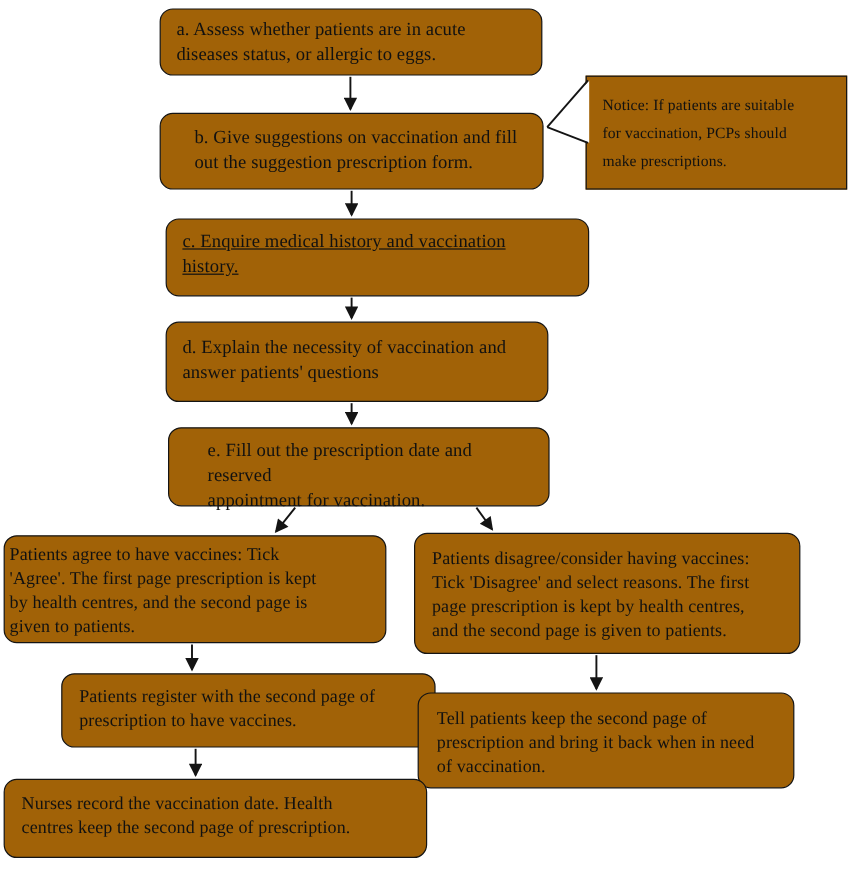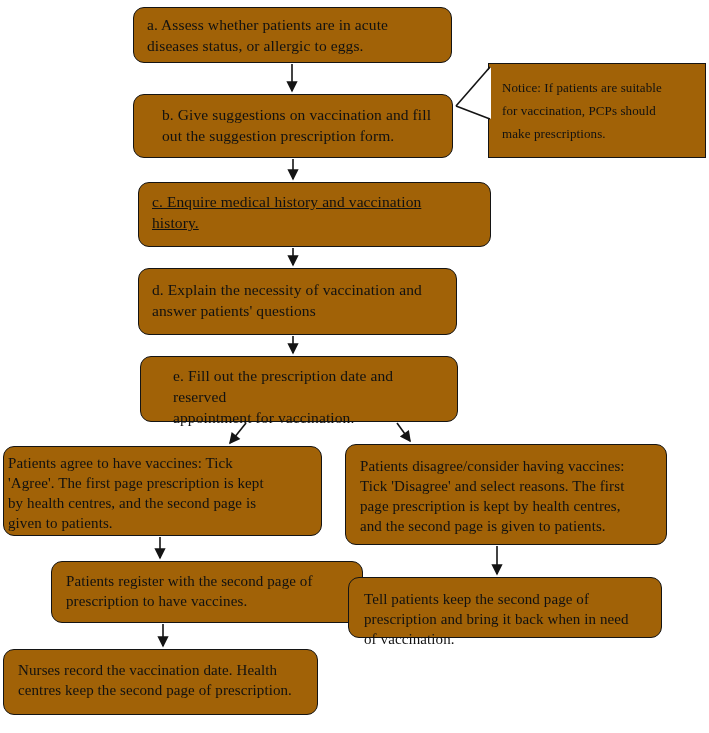--- a/index.html
+++ b/index.html
@@ -65,25 +65,25 @@
 given to patients.</div>
 
 <div class="node small" style="left:345px; top:444px; width:322px; height:101px; padding:11px 6px 0 14px;">Patients disagree/consider having vaccines:
 Tick 'Disagree' and select reasons. The first
 page prescription is kept by health centres,
 and the second page is given to patients.</div>
 
 <div class="node small" style="left:3px; top:561px; width:312px; height:62px; padding:9px 6px 0 14px;margin-left:48px;">Patients register with the second page of
 prescription to have vaccines.</div>
 
-<div class="node small" style="left:348px; top:577px; width:314px; height:61px; padding:11px 6px 0 15px;">Tell patients keep the second page of
+<div class="node small" style="left:348px; top:577px; width:314px; height:80px; padding:11px 6px 0 15px;">Tell patients keep the second page of
 prescription and bring it back when in need
 of vaccination.</div>
 
-<div class="node small" style="left:3px; top:649px; width:315px; height:66px; padding:10px 20px 0 14px;">Nurses record the vaccination date. Health
+<div class="node small" style="left:3px; top:649px; width:353px; height:66px; padding:10px 20px 0 14px;">Nurses record the vaccination date. Health
 centres keep the second page of prescription.</div>
 
 <svg class="overlay" width="709" height="733" viewBox="0 0 709 733">
   <defs>
     <marker id="arrow" viewBox="0 0 10 10" refX="8.6" refY="5" markerWidth="8.5" markerHeight="7" orient="auto-start-reverse">
       <path d="M0,0 L10,5 L0,10 z" fill="#141414"></path>
     </marker>
   </defs>
 
   <line x1="292" y1="64" x2="292" y2="91" stroke="#141414" stroke-width="1.6" marker-end="url(#arrow)"></line>

